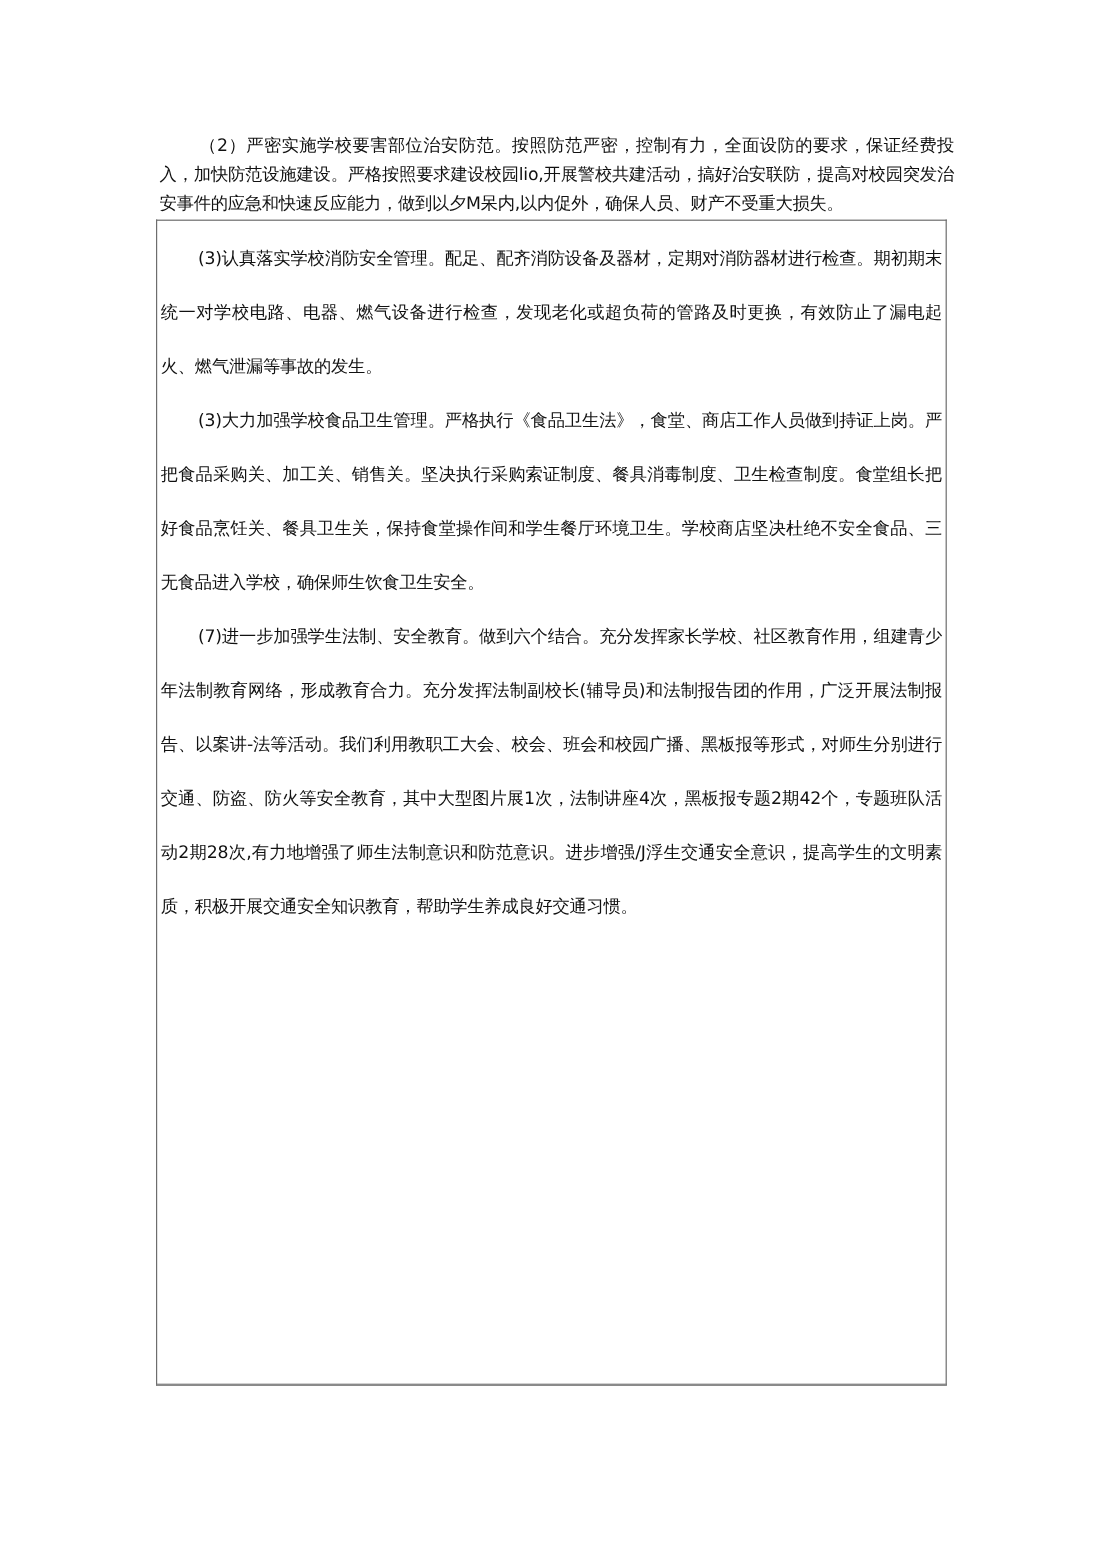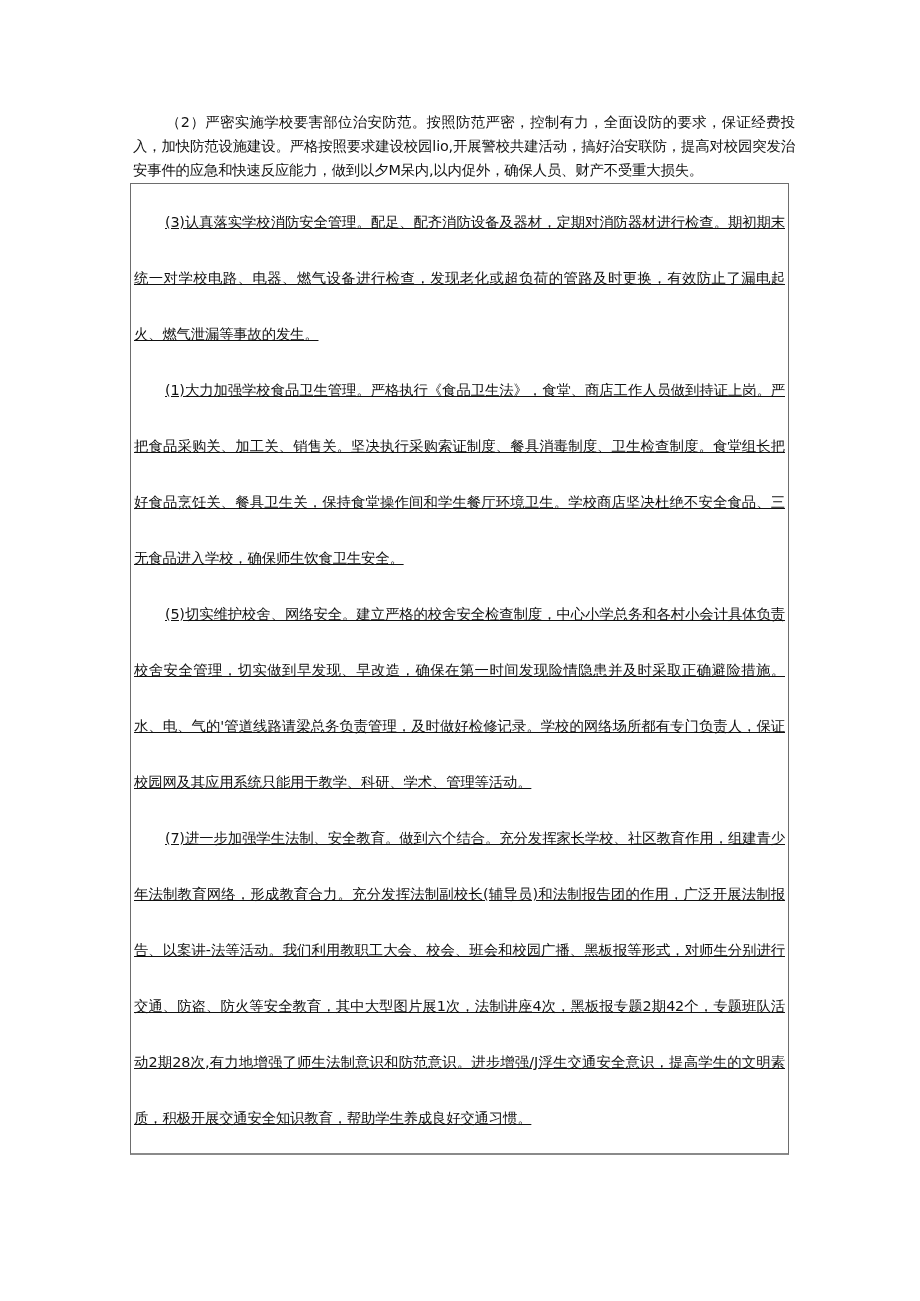--- a/index.html
+++ b/index.html
@@ -40,25 +40,24 @@
       top: 183px;
       width: 659px;
       height: 972px;
       border: 1px solid #6d6d6d;
       border-bottom: 2px solid #8a8a8a;
       box-sizing: border-box;
     }
     .para {
       margin: 0;
       font-size: 14.4px;
-      line-height: 56px;
+      line-height: 45px;
       text-align: justify;
       padding: 0 3px;
       letter-spacing: -0.2px;
-      text-decoration: underline;
     }
     .para .lead {
       padding-left: 31px;
     }
     .para-wrap {
       position: absolute;
       left: 0;
       top: 10px;
       width: 100%;
     }
@@ -66,19 +65,18 @@
 </head>
 <body>
 
 <div class="page">
 
   <p class="intro">（2）严密实施学校要害部位治安防范。按照防范严密，控制有力，全面设防的要求，保证经费投入，加快防范设施建设。严格按照要求建设校园lio,开展警校共建活动，搞好治安联防，提高对校园突发治安事件的应急和快速反应能力，做到以夕M呆内,以内促外，确保人员、财产不受重大损失。</p>
 
   <div class="box">
     <div class="para-wrap">
       <p class="para"><span class="lead"></span><span>(3)认真落实学校消防安全管理。配足、配齐消防设备及器材，定期对消防器材进行检查。期初期末统一对学校电路、电器、燃气设备进行检查，发现老化或超负荷的管路及时更换，有效防止了漏电起火、燃气泄漏等事故的发生。</span></p>
-      <p class="para"><span class="lead"></span><span>(1)大力加强学校食品卫生管理。严格执行《食品卫生法》，食堂、商店工作人员做到持证上岗。严把食品采购关、加工关、销售关。坚决执行采购索证制度、餐具消毒制度、卫生检查制度。食堂组长把好食品烹饪关、餐具卫生关，保持食堂操作间和学生餐厅环境卫生。学校商店坚决杜绝不安全食品、三无食品进入学校，确保师生饮食卫生安全。</span></p>
-      <p class="para"><span class="lead"></span><span>(5)切实维护校舍、网络安全。建立严格的校舍安全检查制度，中心小学总务和各村小会计具体负责校舍安全管理，切实做到早发现、早改造，确保在第一时间发现险情隐患并及时采取正确避险措施。水、电、气的'管道线路请梁总务负责管理，及时做好检修记录。学校的网络场所都有专门负责人，保证校园网及其应用系统只能用于教学、科研、学术、管理等活动。</span></p>
+      <p class="para"><span class="lead"></span><span>(3)大力加强学校食品卫生管理。严格执行《食品卫生法》，食堂、商店工作人员做到持证上岗。严把食品采购关、加工关、销售关。坚决执行采购索证制度、餐具消毒制度、卫生检查制度。食堂组长把好食品烹饪关、餐具卫生关，保持食堂操作间和学生餐厅环境卫生。学校商店坚决杜绝不安全食品、三无食品进入学校，确保师生饮食卫生安全。</span></p>
       <p class="para"><span class="lead"></span><span>(7)进一步加强学生法制、安全教育。做到六个结合。充分发挥家长学校、社区教育作用，组建青少年法制教育网络，形成教育合力。充分发挥法制副校长(辅导员)和法制报告团的作用，广泛开展法制报告、以案讲-法等活动。我们利用教职工大会、校会、班会和校园广播、黑板报等形式，对师生分别进行交通、防盗、防火等安全教育，其中大型图片展1次，法制讲座4次，黑板报专题2期42个，专题班队活动2期28次,有力地增强了师生法制意识和防范意识。进步增强/J浮生交通安全意识，提高学生的文明素质，积极开展交通安全知识教育，帮助学生养成良好交通习惯。</span></p>
     </div>
   </div>
 
 </div>
 
 </body></html>

